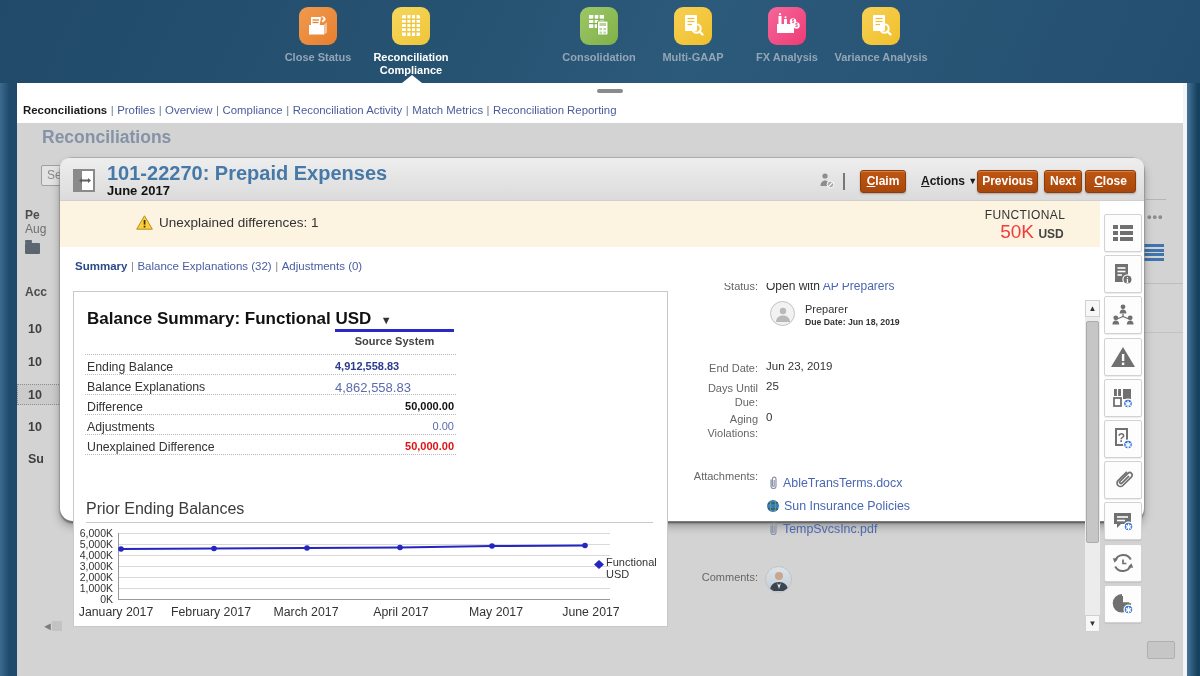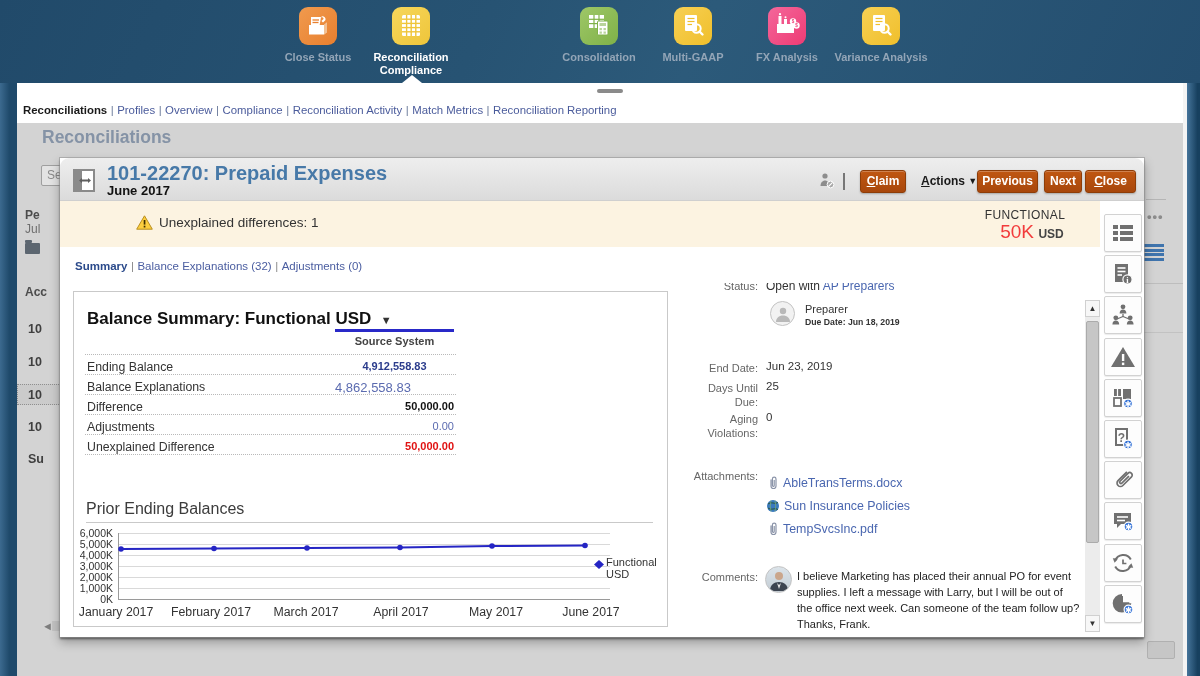--- a/index.html
+++ b/index.html
@@ -128,41 +128,41 @@
 
 <div class="abs" style="left:17px;top:83px;width:1166px;height:40px;background:#fff"></div>
 <div class="abs" style="left:402px;top:75px;width:0;height:0;border-left:10px solid transparent;border-right:10px solid transparent;border-bottom:8px solid #fff"></div>
 <div class="abs" style="left:597px;top:89px;width:26px;height:4px;border-radius:2px;background:#8a8a8a"></div>
 <div class="abs" style="left:23px;top:104px;font-size:11.4px;color:#7181a1;white-space:nowrap"><span style="font-weight:bold;color:#1a1a1a">Reconciliations</span><span class="sep">|</span><span class="navlink">Profiles</span><span class="sep">|</span><span class="navlink">Overview</span><span class="sep">|</span><span class="navlink">Compliance</span><span class="sep">|</span><span class="navlink">Reconciliation Activity</span><span class="sep">|</span><span class="navlink">Match Metrics</span><span class="sep">|</span><span class="navlink">Reconciliation Reporting</span></div>
 
 <div class="abs" style="left:17px;top:123px;width:1166px;height:553px;background:#d3d3d3"></div>
 <div class="abs" style="left:42px;top:127px;font-size:17.5px;font-weight:bold;color:#8593a6">Reconciliations</div>
 <div class="abs" style="left:41px;top:165px;width:60px;height:21px;background:#e3e3e3;border:1px solid #9f9f9f;border-radius:2px;font-size:12px;color:#8a8a8a;line-height:19px;padding-left:5px">Sear</div>
 <div class="abs" style="left:25px;top:208px;font-size:12px;font-weight:bold;color:#4c4c4c">Pe</div>
-<div class="abs" style="left:25px;top:222px;font-size:12px;color:#6e6e6e">Jul</div>
+<div class="abs" style="left:25px;top:222px;font-size:12px;color:#6e6e6e">Aug</div>
 <div class="abs" style="left:25px;top:243px;width:15px;height:11px;background:#5c6670;border-radius:1px"></div>
 <div class="abs" style="left:25px;top:240px;width:7px;height:3px;background:#5c6670;border-radius:1px"></div>
 <div class="abs" style="left:25px;top:285px;font-size:12px;font-weight:bold;color:#4c4c4c">Acc</div>
 <div class="abs" style="left:28px;top:322px;font-size:12.5px;font-weight:bold;color:#3f3f3f">10</div>
 <div class="abs" style="left:28px;top:355px;font-size:12.5px;font-weight:bold;color:#3f3f3f">10</div>
 <div class="abs" style="left:17px;top:384px;width:44px;height:21px;background:#cbcbcb;border:1px dotted #8f8f8f"></div>
 <div class="abs" style="left:28px;top:388px;font-size:12.5px;font-weight:bold;color:#3f3f3f">10</div>
 <div class="abs" style="left:28px;top:420px;font-size:12.5px;font-weight:bold;color:#3f3f3f">10</div>
 <div class="abs" style="left:28px;top:452px;font-size:12.5px;font-weight:bold;color:#3f3f3f">Su</div>
 <div class="abs" style="left:42px;top:620px;font-size:11px;color:#7d7d7d">◄</div>
 <div class="abs" style="left:52px;top:621px;width:10px;height:10px;background:#c3c3c3"></div>
 
 <div class="abs" style="left:1146px;top:199px;width:20px;height:1px;background:#b5b5b5"></div>
 <div class="abs" style="left:1147px;top:209px;font-size:13px;font-weight:bold;color:#8c8c8c;letter-spacing:1px">•••</div>
 <div class="abs" style="left:1144px;top:244px;width:20px;height:17px;background:repeating-linear-gradient(#3f74ad 0 3px,#d3d3d3 3px 4.7px)"></div>
 <div class="abs" style="left:1144px;top:283px;width:39px;height:1px;background:#bdbdbd"></div>
 <div class="abs" style="left:1144px;top:332px;width:39px;height:1px;background:#c2c2c2"></div>
 <div class="abs" style="left:1147px;top:641px;width:28px;height:18px;background:#c6c6c6;border:1px solid #b0b0b0;border-radius:2px"></div>
 
-<div class="abs" id="modal" style="left:60px;top:158px;width:1084px;height:479px;background:#fff;border-radius:0;box-shadow:0 0 0 1px rgba(150,150,150,0.6),0 2px 2px rgba(0,0,0,0.5),0 5px 10px rgba(0,0,0,0.3)">
+<div class="abs" id="modal" style="left:60px;top:158px;width:1084px;height:363px;background:#fff;border-radius:13px;box-shadow:0 0 0 1px rgba(150,150,150,0.6),0 2px 2px rgba(0,0,0,0.5),0 5px 10px rgba(0,0,0,0.3)">
 
   <div class="abs" style="left:0;top:0;width:1084px;height:43px;border-radius:9px 9px 0 0;background:linear-gradient(#eeeeee,#dbdbdb);border-bottom:1px solid #cfcfcf"></div>
 
   <div class="abs" style="left:13px;top:11px;width:22px;height:23px;border:2px solid #8a8a8a;background:#fff">
     <div class="abs" style="left:0;top:0;width:7px;height:19px;background:#8a8a8a"></div>
     <svg class="abs" style="left:4px;top:6px" width="12" height="7" viewBox="0 0 12 7">
           <path d="M0 3.5 L3 1 L3 2.6 L9 2.6 L9 1 L12 3.5 L9 6 L9 4.4 L3 4.4 L3 6 Z" fill="#5f5f5f"></path>
         </svg>
   </div>
   <div class="abs" style="left:47px;top:4px;font-size:20px;font-weight:bold;color:#4779a8">101-22270: Prepaid Expenses</div>
@@ -192,21 +192,21 @@
 
   <div class="abs" style="left:15px;top:102px;font-size:11.5px;white-space:nowrap"><span style="font-weight:bold;color:#2b4a8b">Summary</span><span class="sep" style="color:#888">|</span><span style="color:#4a5da0">Balance Explanations (32)</span><span class="sep" style="color:#888">|</span><span style="color:#4a5da0">Adjustments (0)</span></div>
 
   <div class="abs" style="left:13px;top:133px;width:595px;height:336px;border:1px solid #c9c9c9;background:#fff"></div>
   <div class="abs" style="left:27px;top:151px;font-size:17px;font-weight:bold;color:#111">Balance Summary: Functional USD &nbsp;<span style="font-size:11px;color:#333">▼</span></div>
 
   <div class="abs" style="left:275px;top:171px;width:119px;height:3px;background:#2929c8"></div>
   <div class="abs" style="left:275px;top:177px;width:119px;text-align:center;font-size:11px;font-weight:bold;color:#444">Source System</div>
   <div class="abs" style="left:25px;top:196px;width:371px;height:1px;border-top:1px dotted #b9b9b9"></div>
   <div class="abs" style="left:27px;top:202px;font-size:12.3px;color:#333">Ending Balance</div>
-  <div class="abs" style="left:275px;top:202px;width:119px;text-align:center;font-size:11px;font-weight:bold;color:#2b3c8c">4,912,558.83</div>
+  <div class="abs" style="left:275px;top:202px;width:119px;text-align:left;font-size:11px;font-weight:bold;color:#2b3c8c">4,912,558.83</div>
   <div class="abs" style="left:25px;top:216px;width:371px;height:1px;border-top:1px dotted #b9b9b9"></div>
   <div class="abs" style="left:27px;top:222px;font-size:12.3px;color:#333">Balance Explanations</div>
   <div class="abs" style="left:275px;top:222px;width:119px;text-align:left;font-size:13px;color:#5b6bb0">4,862,558.83</div>
   <div class="abs" style="left:25px;top:236px;width:371px;height:1px;border-top:1px dotted #b9b9b9"></div>
   <div class="abs" style="left:27px;top:242px;font-size:12.3px;color:#333">Difference</div>
   <div class="abs" style="left:275px;top:242px;width:119px;text-align:right;font-size:11px;font-weight:bold;color:#111">50,000.00</div>
   <div class="abs" style="left:25px;top:256px;width:371px;height:1px;border-top:1px dotted #b9b9b9"></div>
   <div class="abs" style="left:27px;top:262px;font-size:12.3px;color:#333">Adjustments</div>
   <div class="abs" style="left:275px;top:262px;width:119px;text-align:right;font-size:11px;color:#5b6bb0">0.00</div>
   <div class="abs" style="left:25px;top:276px;width:371px;height:1px;border-top:1px dotted #b9b9b9"></div>
@@ -288,21 +288,20 @@
     <svg class="abs" style="left:147px;top:239px" width="13" height="14" viewBox="0 0 13 14">
           <path d="M4 3.5 L4 10 a2.5 2.5 0 0 0 5 0 L9 3 a1.8 1.8 0 0 0 -3.6 0 L5.4 9.4 a0.9 0.9 0 0 0 1.8 0 L7.2 4" fill="none" stroke="#8a93a8" stroke-width="1.2"></path>
         </svg>
     <div class="abs blink" style="left:163px;top:239px">TempSvcsInc.pdf</div>
     <div class="rlab" style="top:287px">Comments:</div>
     <div class="abs" style="left:145px;top:283px;width:27px;height:27px;border-radius:50%;border:1px solid #c3c3c3;overflow:hidden;background:linear-gradient(#dce4ea,#c2ccd4)"><svg width="26" height="26" viewBox="0 0 26 26">
             <circle cx="13" cy="9" r="4" fill="#caa68c"></circle>
             <path d="M4 24 c0-6 4-9 9-9 s9 3 9 9z" fill="#3c4450"></path>
             <path d="M11 16 l2 2 l2-2 l-2 6z" fill="#e8e8e8"></path>
           </svg></div>
-    <div class="abs" style="left:177px;top:285px;width:284px;font-size:11px;color:#222;line-height:16px">I believe Marketing has placed their annual PO for event supplies. I left a message with Larry, but I will be out of the office next week. Can someone of the team follow up? Thanks, Frank.</div>
   </div>
 
   <div class="abs" style="left:1025px;top:142px;width:15px;height:332px;background:#ececec"></div>
   <div class="abs" style="left:1025px;top:142px;width:15px;height:17px;background:#f7f7f7;border:1px solid #d0d0d0;text-align:center;font-size:8px;color:#333;line-height:15px">▲</div>
   <div class="abs" style="left:1026px;top:163px;width:13px;height:222px;background:#c6c6c6;border:1px solid #ababab;border-radius:2px"></div>
   <div class="abs" style="left:1025px;top:457px;width:15px;height:17px;background:#f7f7f7;border:1px solid #d0d0d0;text-align:center;font-size:8px;color:#333;line-height:15px">▼</div>
 </div>
 
 <div id="tiles">
 <div class="tile" style="top:214.0px">

